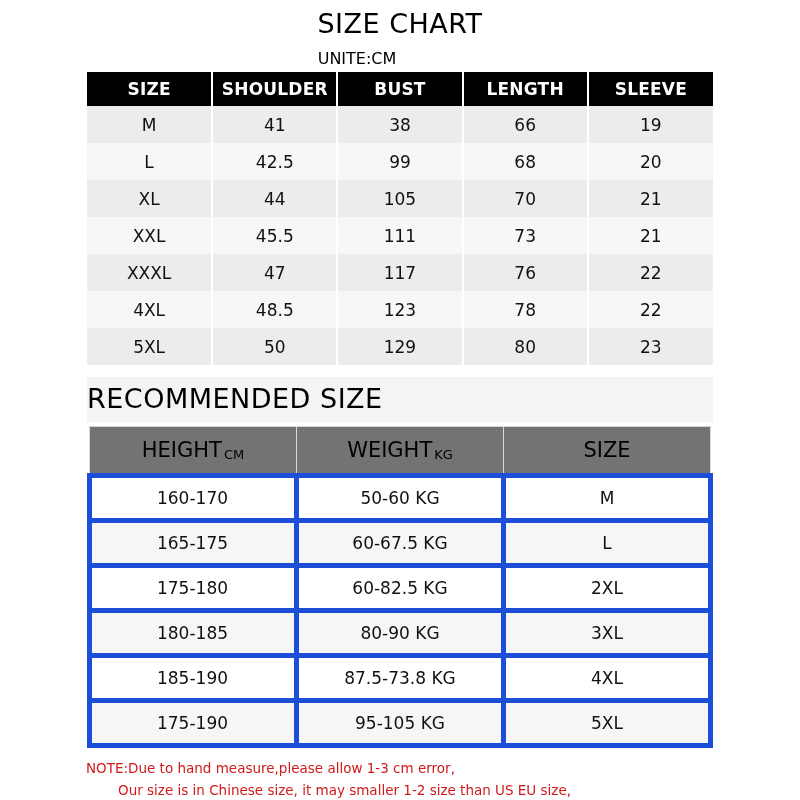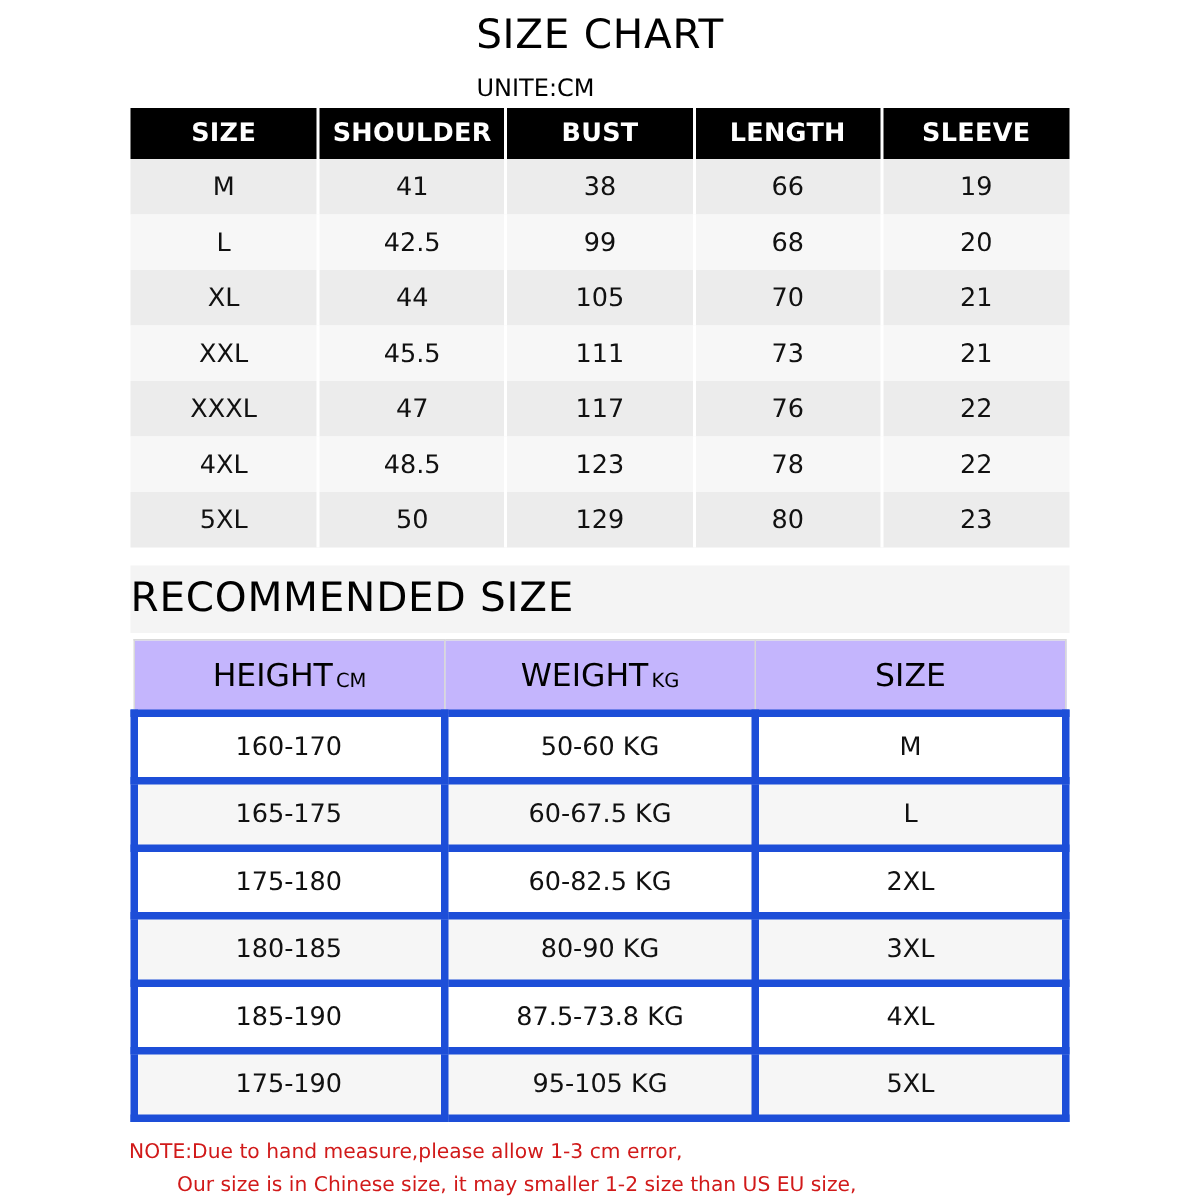--- a/index.html
+++ b/index.html
@@ -80,21 +80,21 @@
     width: 626px;
     margin: 4px auto 0 auto;
     border-collapse: collapse;
     table-layout: fixed;
   }
   .rec-table th {
     font-size: 21px;
     font-weight: normal;
     height: 44px;
     border: 1px solid #d8d8d8;
-    background: #c4b5fd;
+    background: #737373;
     color: #000;
   }
   .rec-table th .sub {
     font-size: 13px;
     vertical-align: bottom;
     padding-left: 2px;
   }
   .rec-table td {
     height: 38px;
     font-size: 17px;

